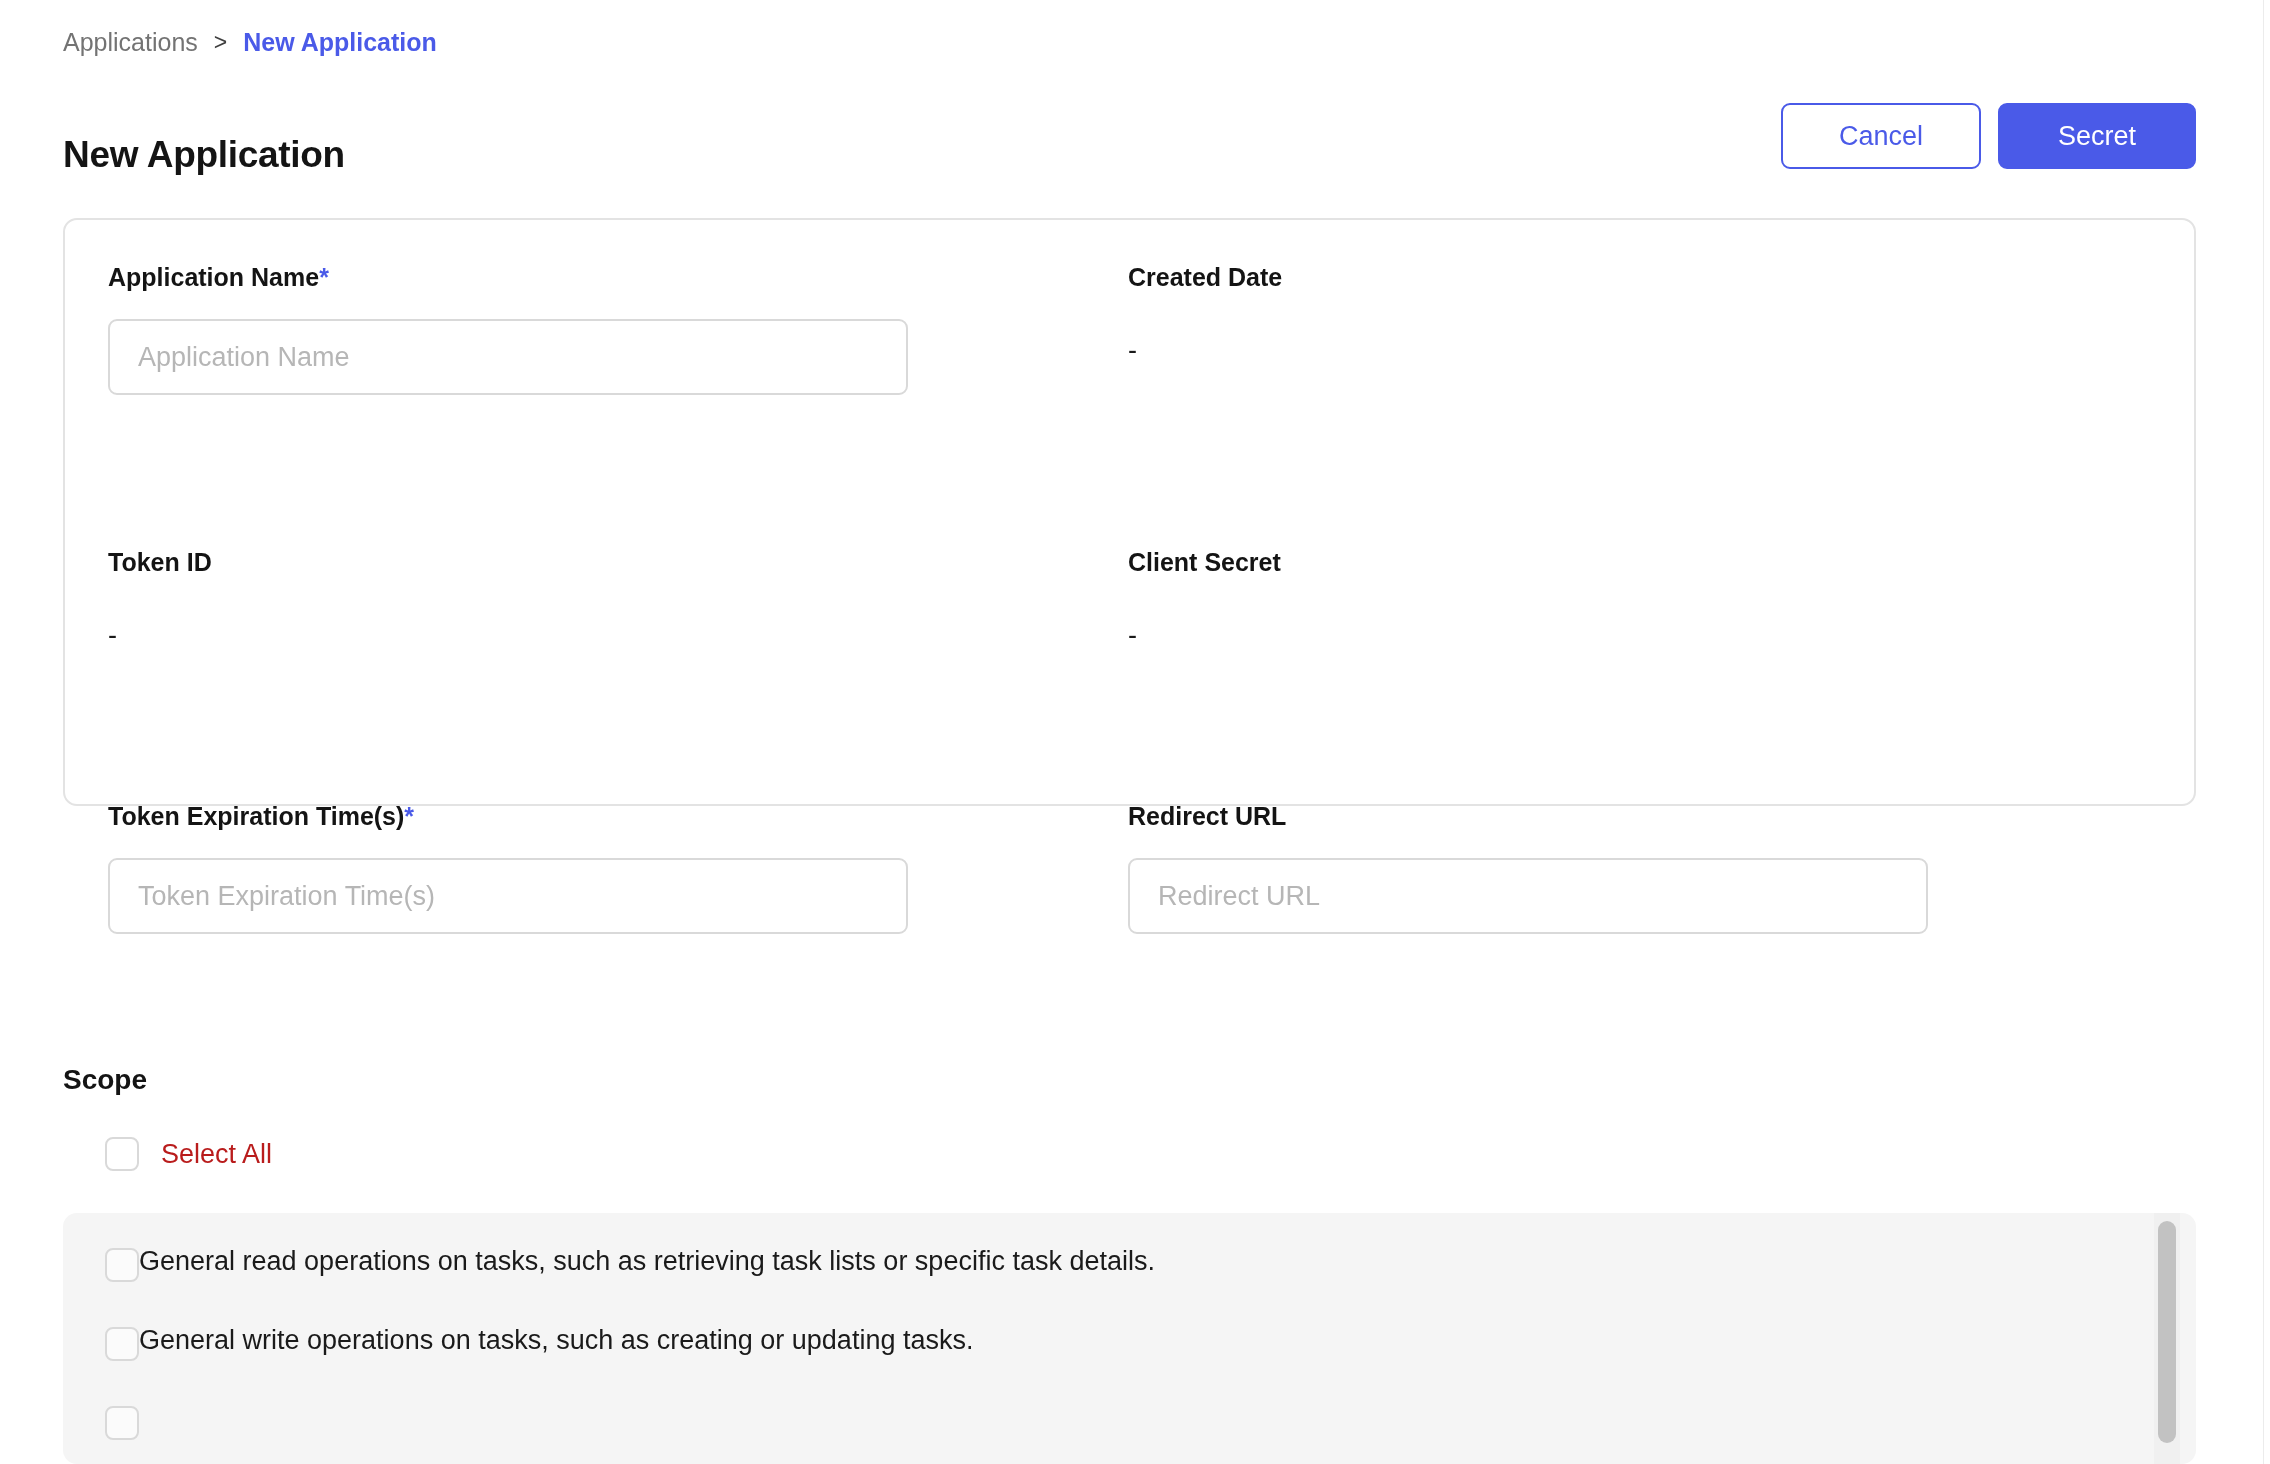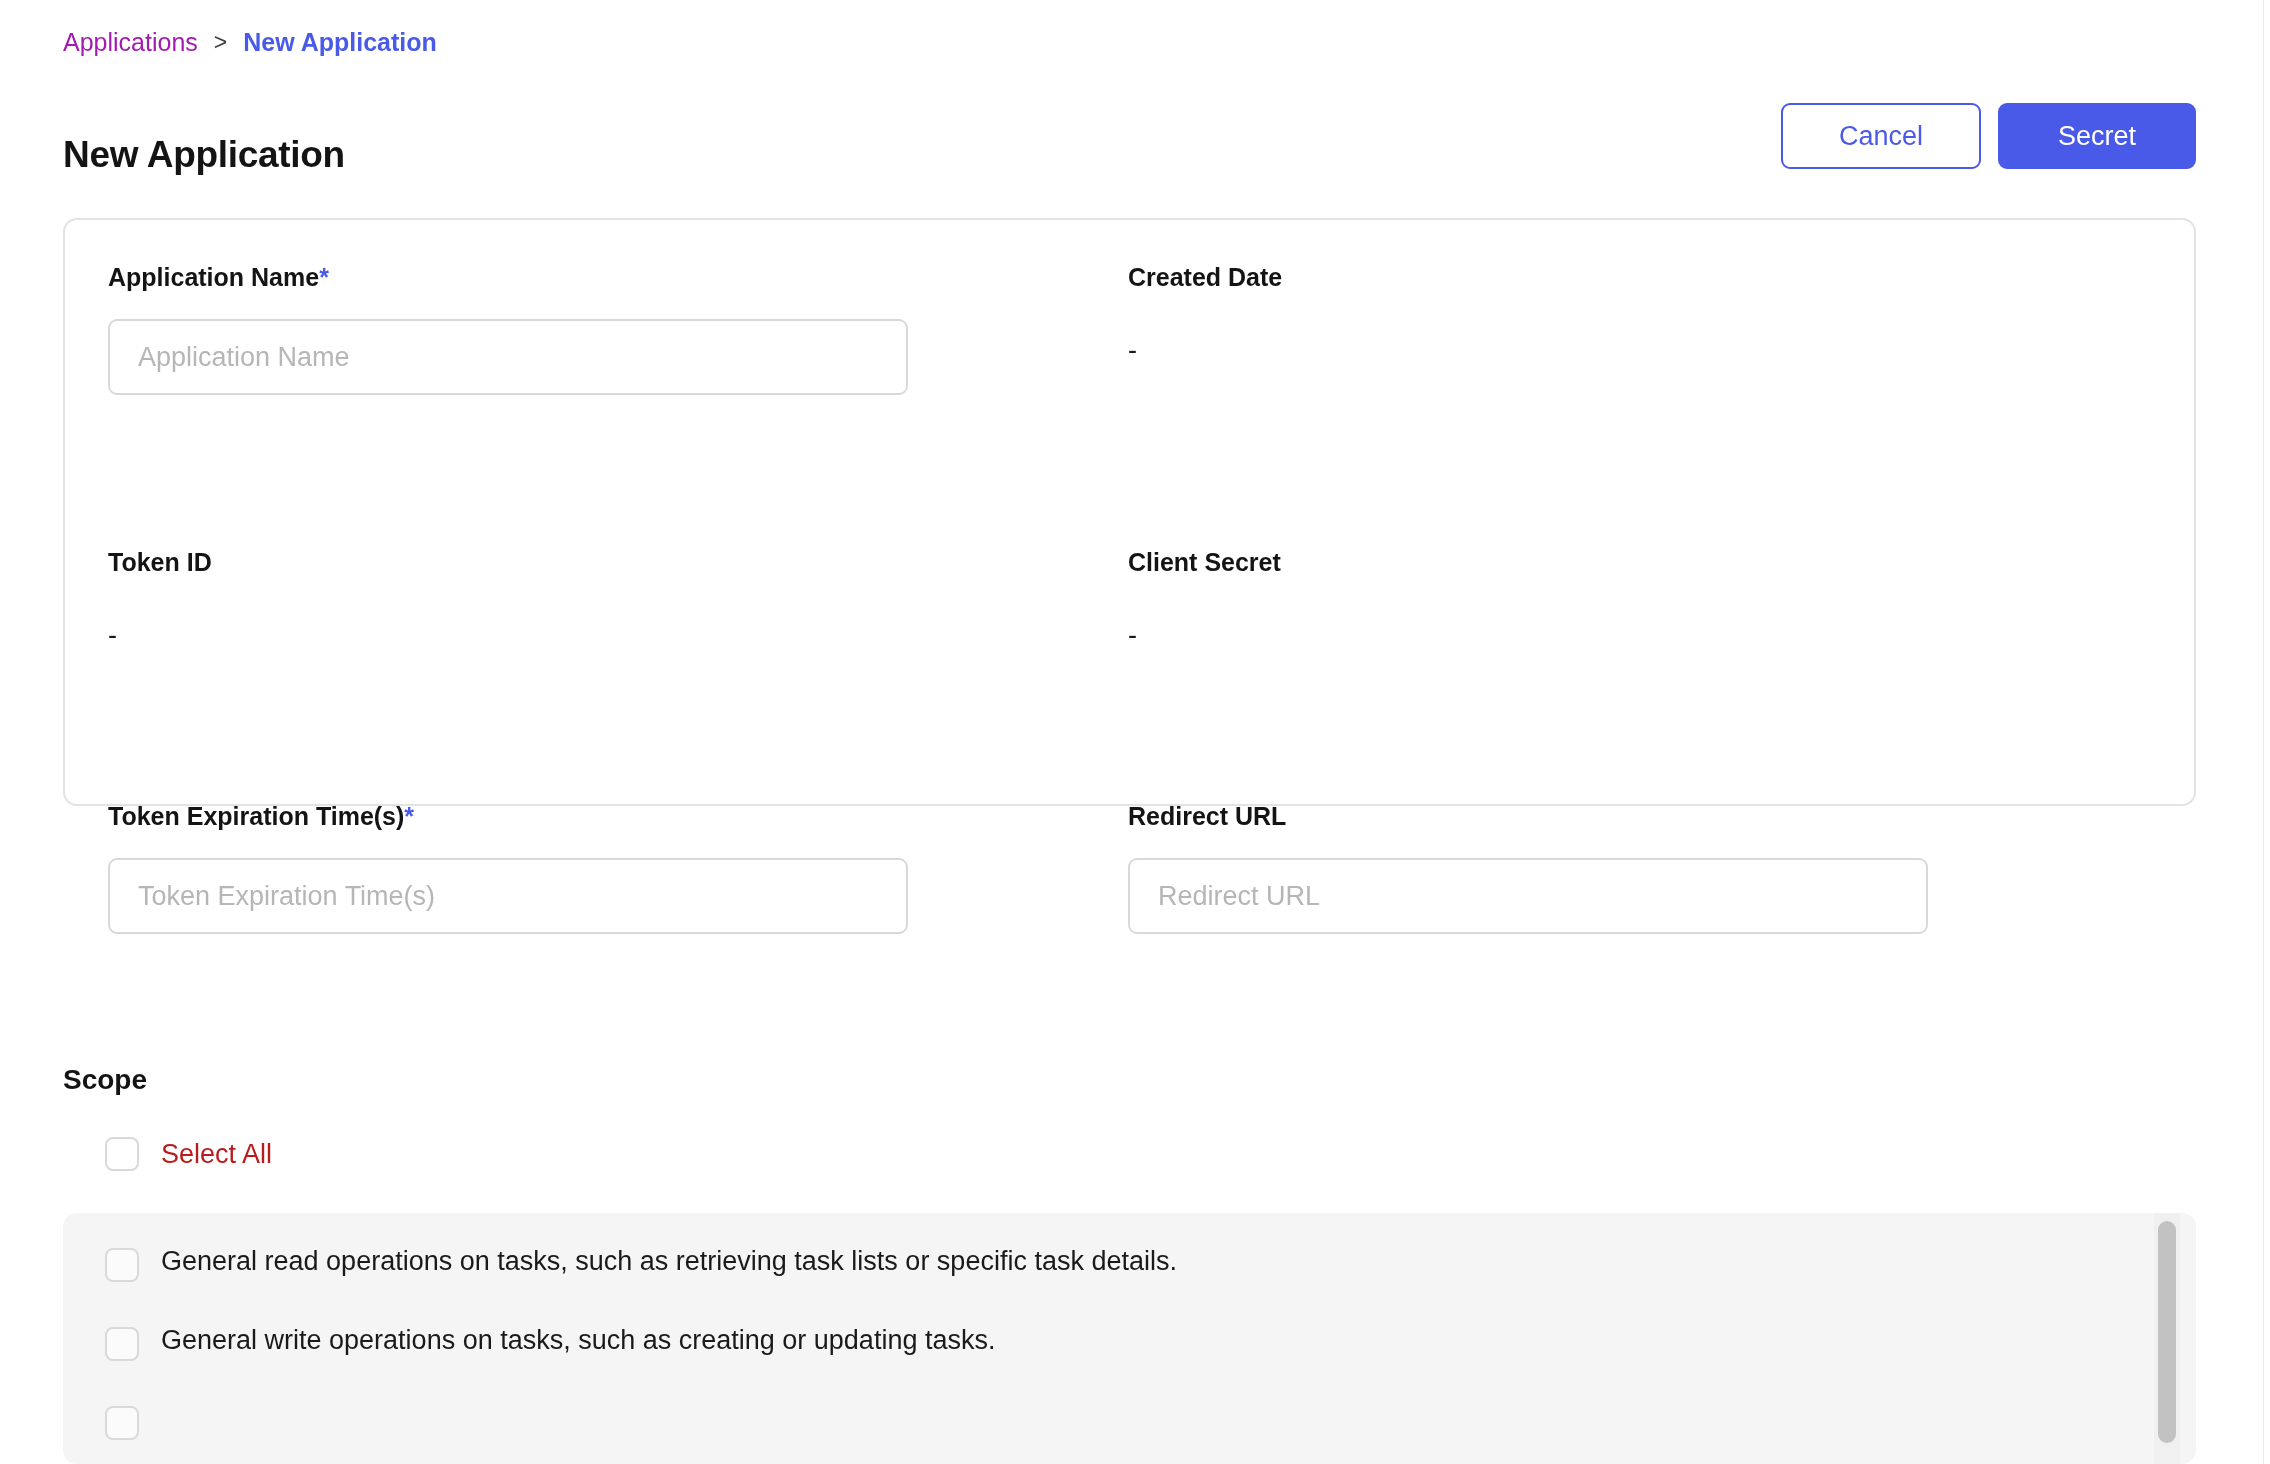--- a/index.html
+++ b/index.html
@@ -40,21 +40,21 @@
     position: absolute;
     left: 63px;
     top: 30px;
     display: flex;
     align-items: center;
     gap: 16px;
     font-size: 25px;
     line-height: 1;
   }
   .crumb-root {
-    color: #a21caf;
+    color: #737373;
     white-space: nowrap;
   }
   .crumb-sep {
     color: #3f3f3f;
     font-size: 23px;
   }
   .crumb-current {
     color: #4a5ae8;
     font-weight: bold;
     white-space: nowrap;
@@ -234,21 +234,20 @@
   }
   .scope-list {
     position: absolute;
     left: 42px;
     top: 34px;
     right: 60px;
   }
   .scope-item {
     display: flex;
     align-items: flex-start;
-    gap: 22px;
     margin-bottom: 44px;
   }
   .scope-item .checkbox {
     background: #fbfbfb;
     margin-top: 1px;
   }
   .scope-text {
     font-size: 27px;
     color: #1a1a1a;
     line-height: 1.05;

